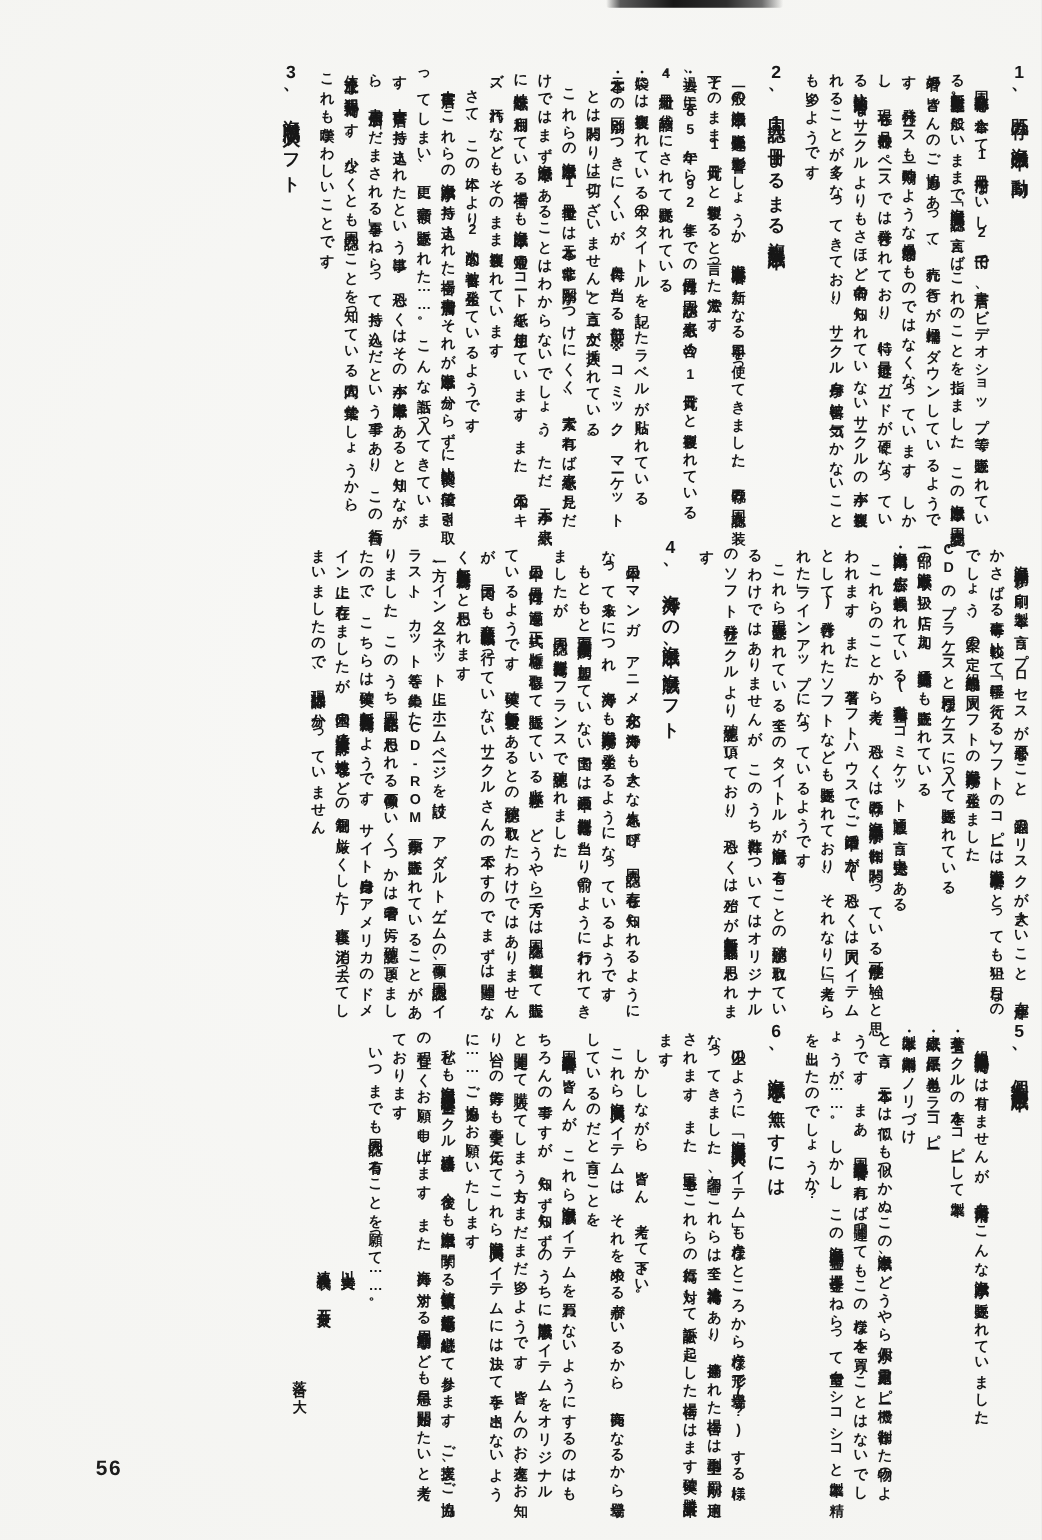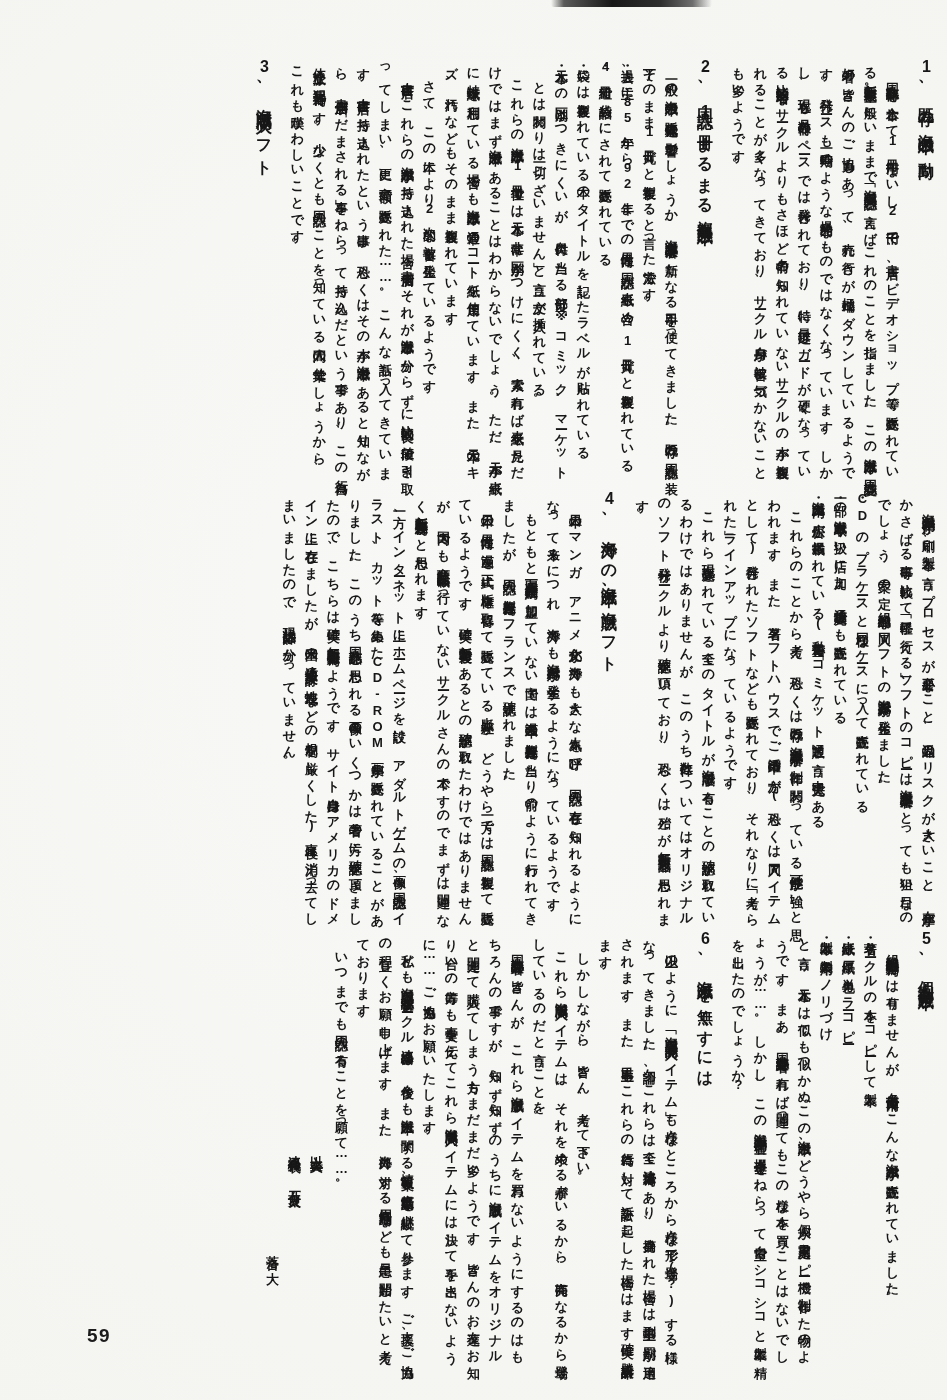--- a/index.html
+++ b/index.html
@@ -98,14 +98,14 @@
       <div class="blk p">しかしながら、皆さん、考えて下さい。</div>
       <div class="blk p">これら海賊版同人アイテムは、それを求める者がいるから、商売になるから登場しているのだと言うことを。</div>
       <div class="blk p">同人誌愛好者の皆さんが、これら海賊版アイテムを買わないようにするのはもちろんの事ですが、知らず知らずのうちに海賊版アイテムをオリジナルと間違えて購入してしまう方もまだまだ多いようです。皆さんのお友達、お知り合いの方等にも事実を伝えてこれら海賊版同人アイテムには決して手を出さないように……ご協力をお願いいたします。</div>
       <div class="blk p">私ども海賊版同人誌被害サークル連絡会は、今後とも海賊本に関する情報収集、広報活動を継続して参ります。ご支援、ご協力の程宜しくお願い申し上げます。また、海外に対する周知活動なども早急に開始したいと考えております。</div>
       <div class="blk p">いつまでも同人誌の有ることを願って……。</div>
       <div class="blk siga">以上文責</div>
       <div class="blk sigb">連絡会代表　　石井良太</div>
       <div class="blk sigc">落合　大</div>
     </div>
 
-  <div class="page-number">59</div>
+  <div class="page-number">56</div>
 </div>
 
 </body></html>

